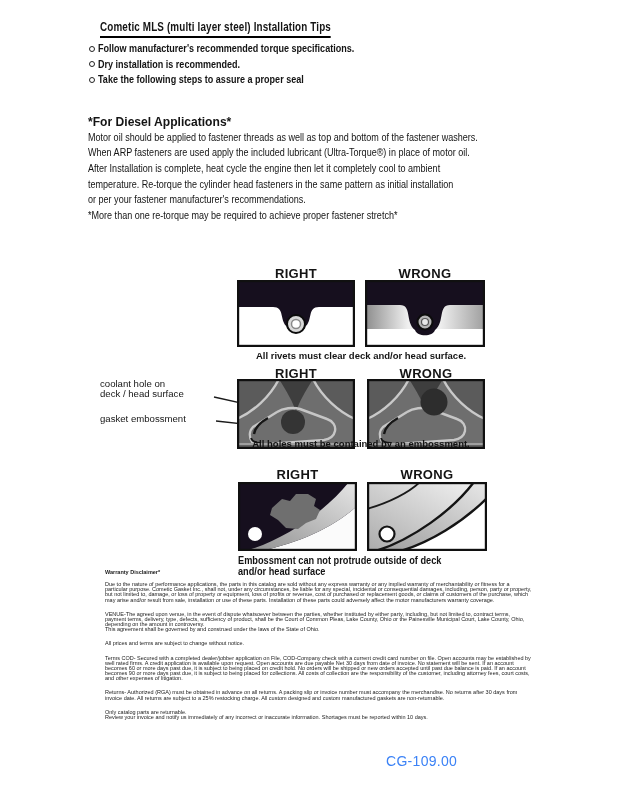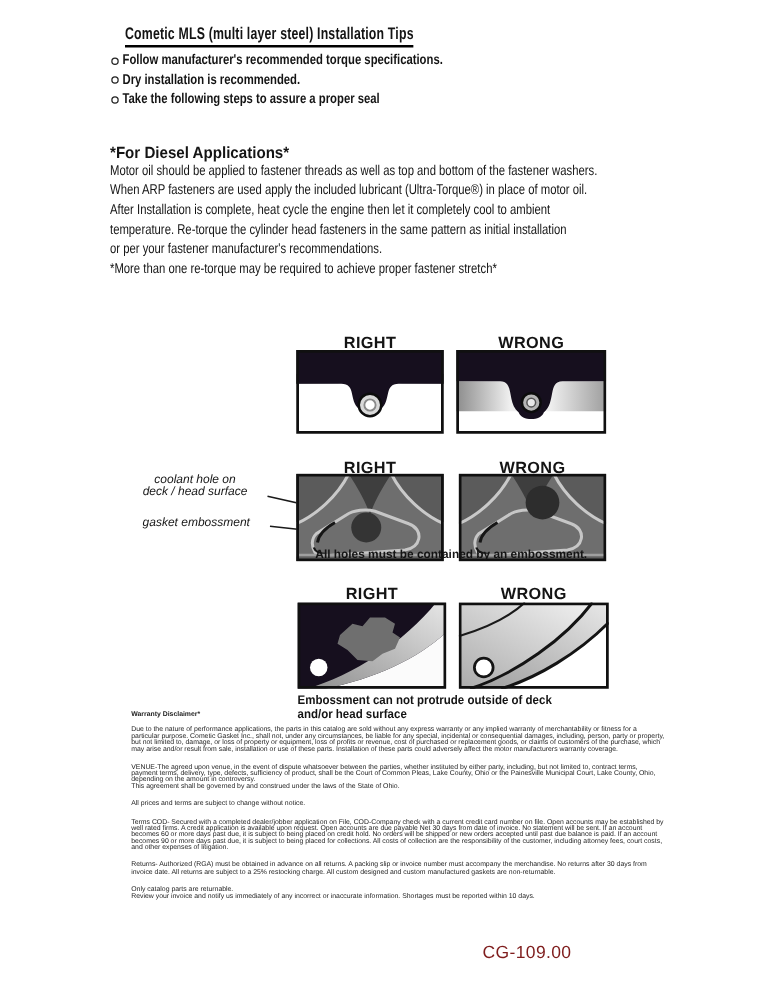--- a/index.html
+++ b/index.html
@@ -31,27 +31,27 @@
   .dparas{position:absolute;left:88px;top:130px;width:640px;}
   .dparas .p{font-size:11.3px;line-height:15.2px;margin:0 0 1px 0;}
 
   .figs{position:absolute;left:0;top:229px;width:618px;height:322px;margin-top:37px;}
   .figs .hdr{position:absolute;font-size:13px;font-weight:bold;text-align:center;
              letter-spacing:.3px;}
   .figs svg{position:absolute;display:block;}
   .cap{position:absolute;font-size:10px;font-weight:bold;line-height:11px;
        transform:scaleX(.92);transform-origin:0 0;}
   .cap.center{text-align:center;transform:none;font-size:9.5px;}
-  .callout{position:absolute;font-size:9.6px;line-height:10.4px;text-align:center;color:#161616;font-style:italic;}
+  .callout{position:absolute;font-size:9.6px;line-height:10.4px;text-align:left;color:#161616;}
 
   .legal{position:absolute;left:105px;top:570px;width:427px;font-size:5.5px;line-height:5.15px;color:#222;}
   .legal .lh{font-weight:bold;margin:0 0 7px 0;}
   .legal .lp{margin:0 0 9px 0;}
 
-  .pageno{position:absolute;left:386px;top:753px;font-size:14px;letter-spacing:.3px;color:#7f1d1d;}
+  .pageno{position:absolute;left:386px;top:753px;font-size:14px;letter-spacing:.3px;color:#3b82f6;}
 </style>
 </head>
 <body>
 
 <div class="sheet">
 
   <div class="title">Cometic MLS (multi layer steel) Installation Tips</div>
 
   <div class="bullets">
 
@@ -122,20 +122,21 @@
         </linearGradient>
       </defs>
       <rect width="120" height="67" fill="#ffffff"></rect>
       <rect x="0" y="25" width="120" height="24" fill="url(#w3)"></rect>
       <path d="M0 0 H120 V25 H85 C73 25 80 42 70 50 C68 57 52 57 50 50 C40 42 47 25 35 25 H0 Z" fill="#160f1e"></path>
       <circle cx="60" cy="42" r="7.5" fill="#b5b5b5" stroke="#0c0c0c" stroke-width="2"></circle>
       <circle cx="60" cy="42" r="3.5" fill="#e8e8e8" stroke="#555555" stroke-width="1.2"></circle>
       <rect x="1" y="1" width="118" height="65" fill="none" stroke="#101010" stroke-width="2.4"></rect>
     </svg>
 
+    <div class="cap center" style="left:237px;top:84px;width:248px;">All rivets must clear deck and/or head surface.</div>
 
     <div class="hdr" style="left:237px;top:100px;width:118px;">RIGHT</div>
     <div class="hdr" style="left:367px;top:100px;width:118px;">WRONG</div>
 
     <div class="callout pre" style="left:100px;top:113px;width:112px;">coolant hole on
 deck / head surface</div>
     <div class="callout" style="left:100px;top:148px;width:114px;">gasket embossment</div>
 
     <svg style="left:237px;top:113px;" width="118" height="70" viewBox="0 0 118 70">
       <rect width="118" height="70" fill="#6e6e6e"></rect>

